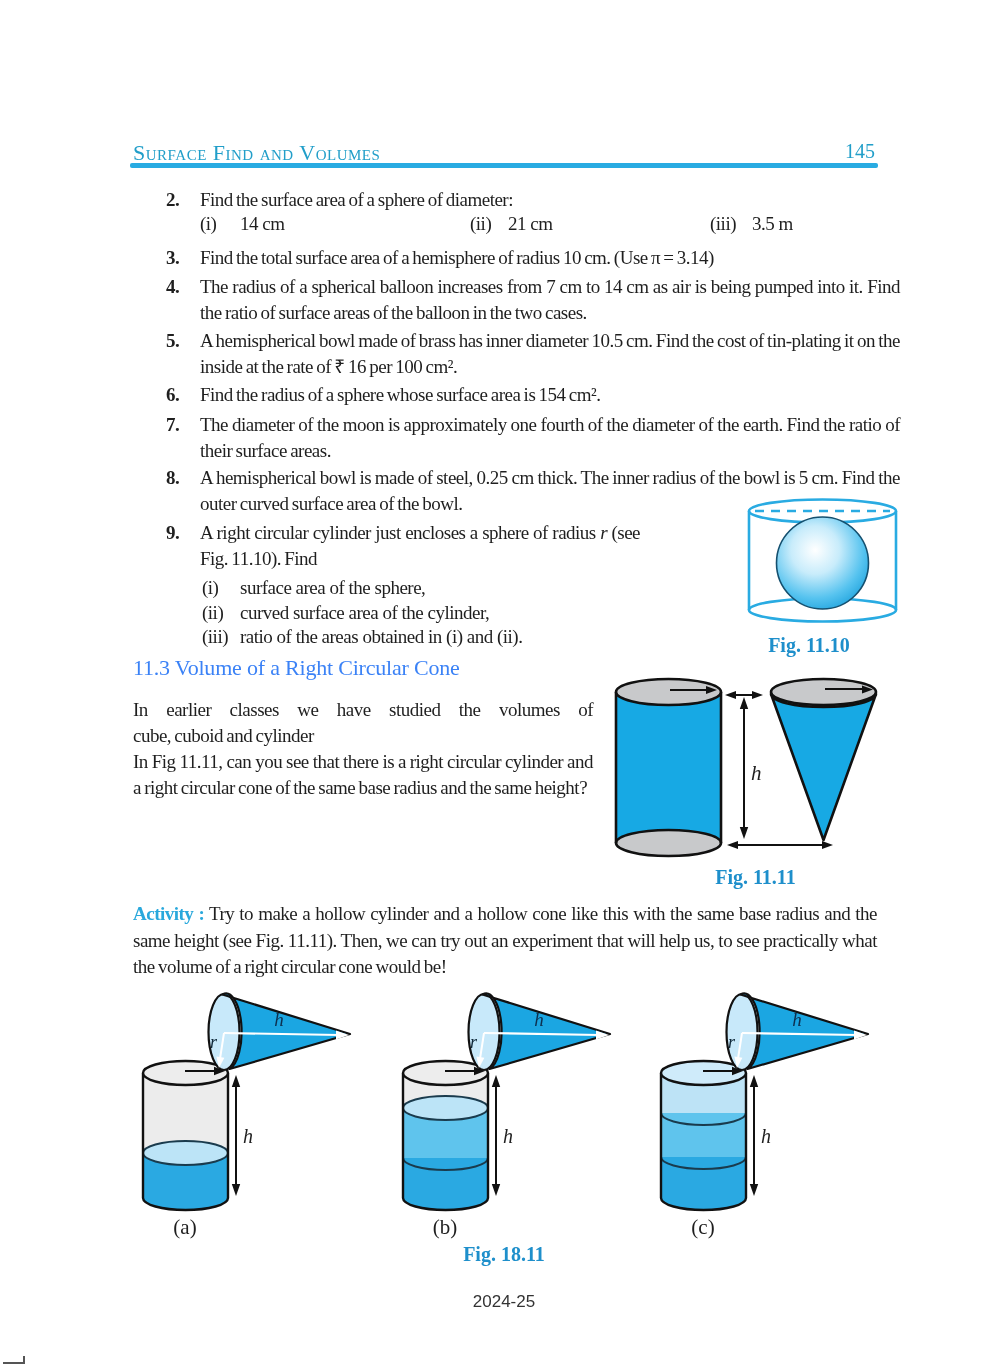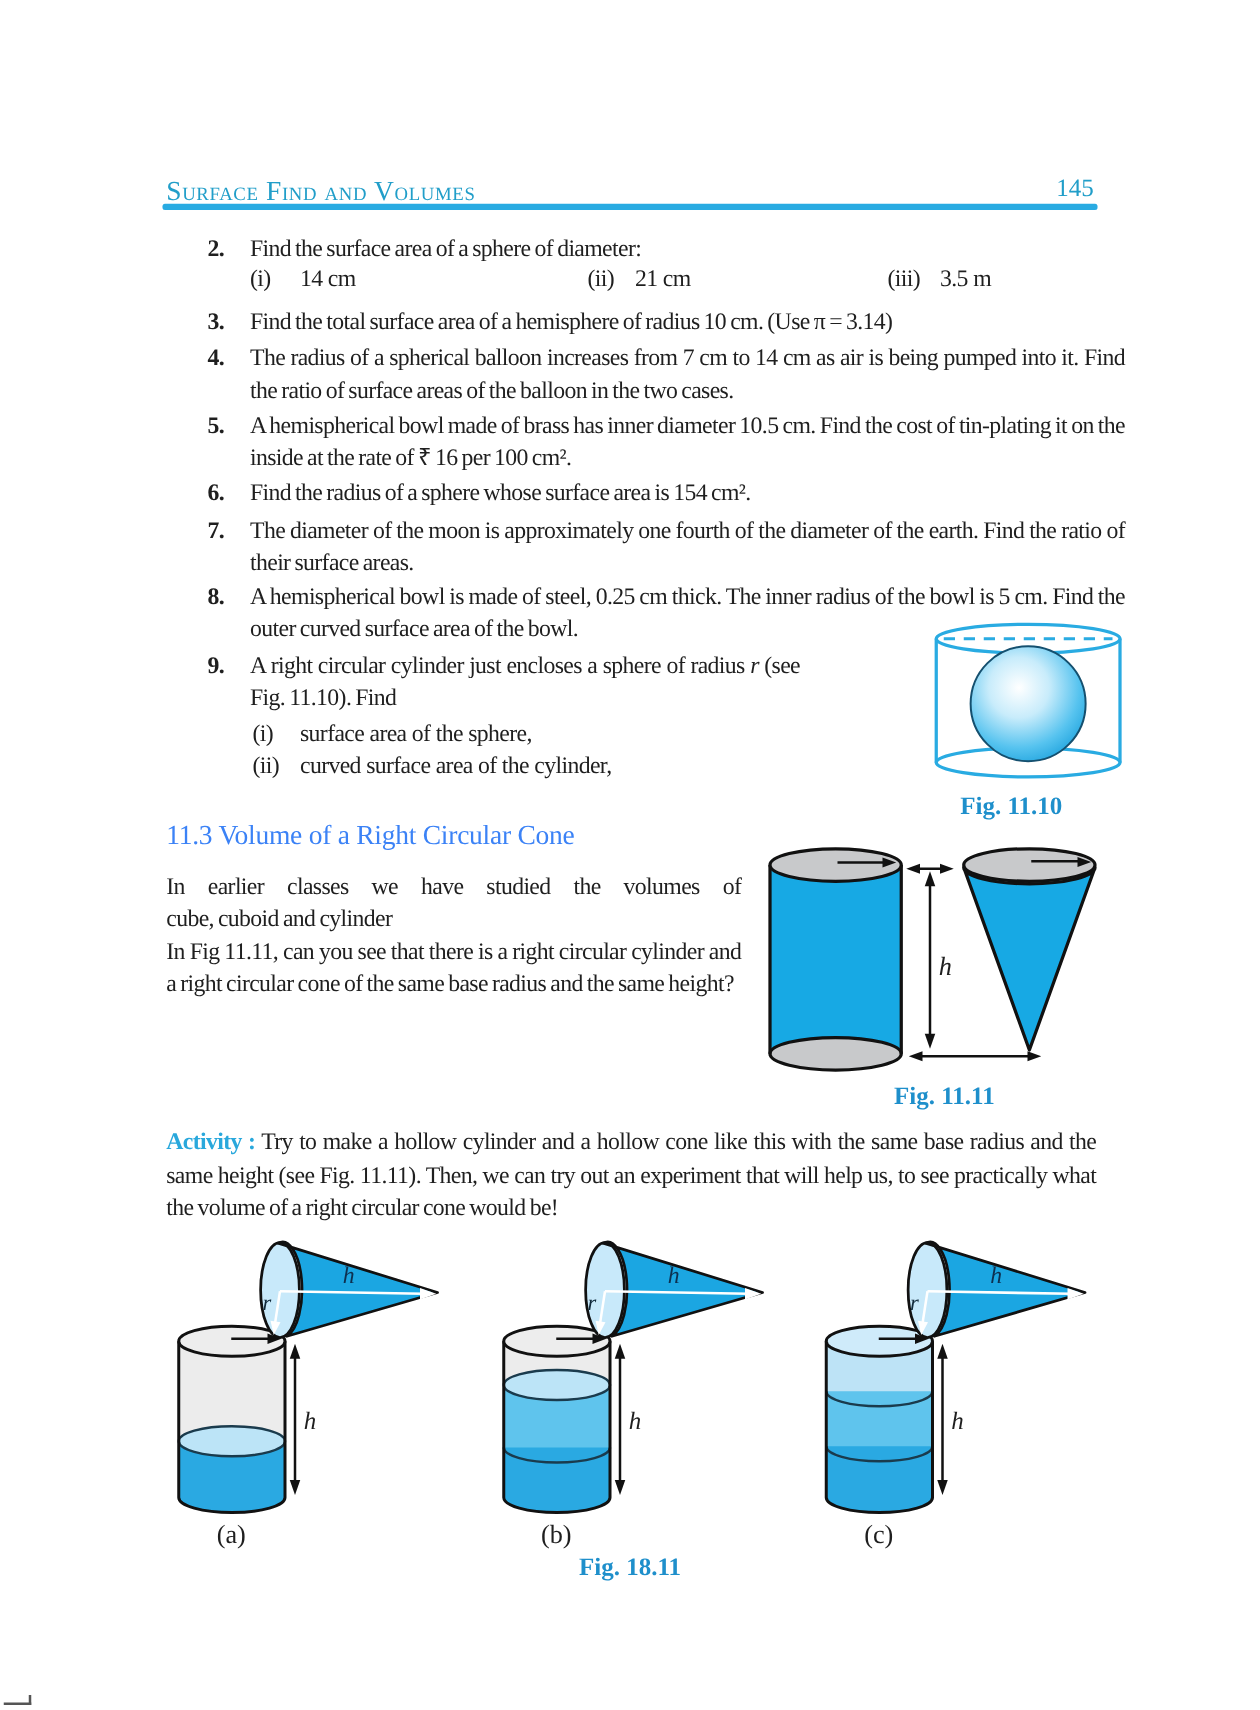--- a/index.html
+++ b/index.html
@@ -93,20 +93,23 @@
 
   <div class="q" style="top:520px">
     <span class="qnum">9.</span>
     <div class="qtext narrow"><span>A right circular cylinder just encloses a sphere of radius </span><i>r</i><span> (see Fig. 11.10). Find</span></div>
   </div>
   <div class="qsub" style="top:577px">
     <span class="lbl">(i)</span><span>surface area of the sphere,</span>
   </div>
   <div class="qsub" style="top:602px">
     <span class="lbl">(ii)</span><span>curved surface area of the cylinder,</span>
+  </div>
+  <div class="qsub" style="top:626px">
+    <span class="lbl">(iii)</span><span>ratio of the areas obtained in (i) and (ii).</span>
   </div>
 
   <div class="figwrap" style="left:733px;top:494px">
     <svg width="180" height="140" viewBox="0 0 180 140">
       <defs>
         <radialGradient id="sphG" cx="42%" cy="36%" r="75%">
           <stop offset="0" stop-color="#FFFFFF"></stop>
           <stop offset="0.35" stop-color="#C8ECFB"></stop>
           <stop offset="0.7" stop-color="#56C3EF"></stop>
           <stop offset="1" stop-color="#119BD9"></stop>
@@ -241,17 +244,18 @@
       <line x1="103" y1="99" x2="103" y2="202" stroke="#111" stroke-width="2"></line>
       <polygon points="103,90 98.8,102 107.2,102" fill="#111"></polygon>
       <polygon points="103,211 98.8,199 107.2,199" fill="#111"></polygon>
       <text x="110" y="158" font-size="20" font-style="italic" fill="#1f1f1f">h</text>
       <text x="52" y="249" class="panel-label" font-size="21" fill="#1f1f1f" text-anchor="middle">(c)</text>
     </svg>
   </div>
 
   <div class="figcap" style="left:0;top:1243px;width:1008px">Fig. 18.11</div>
 
+  <div class="footer">2024-25</div>
 
   <div class="cropmark-h"></div>
   <div class="cropmark-v"></div>
 
 </div>
 
 </body></html>

